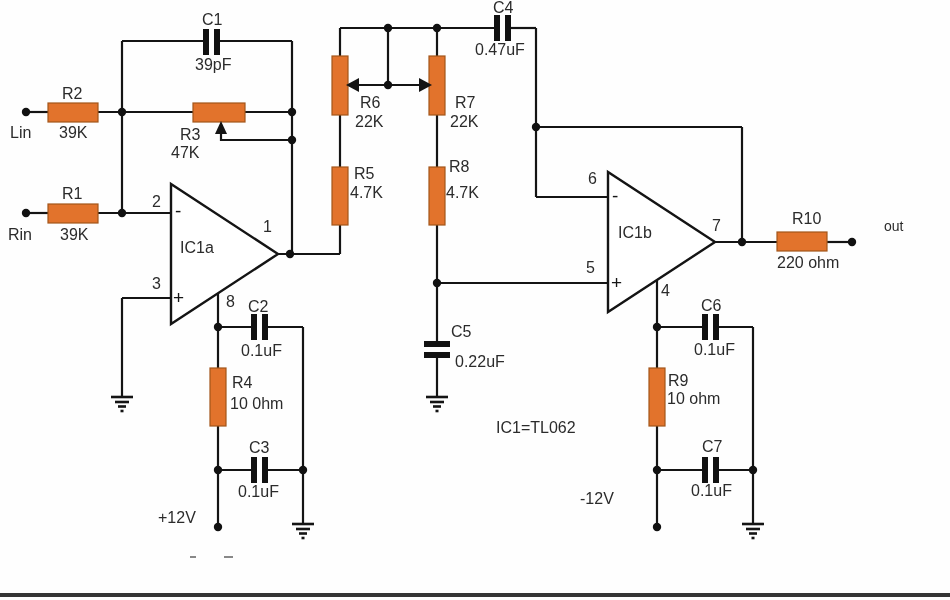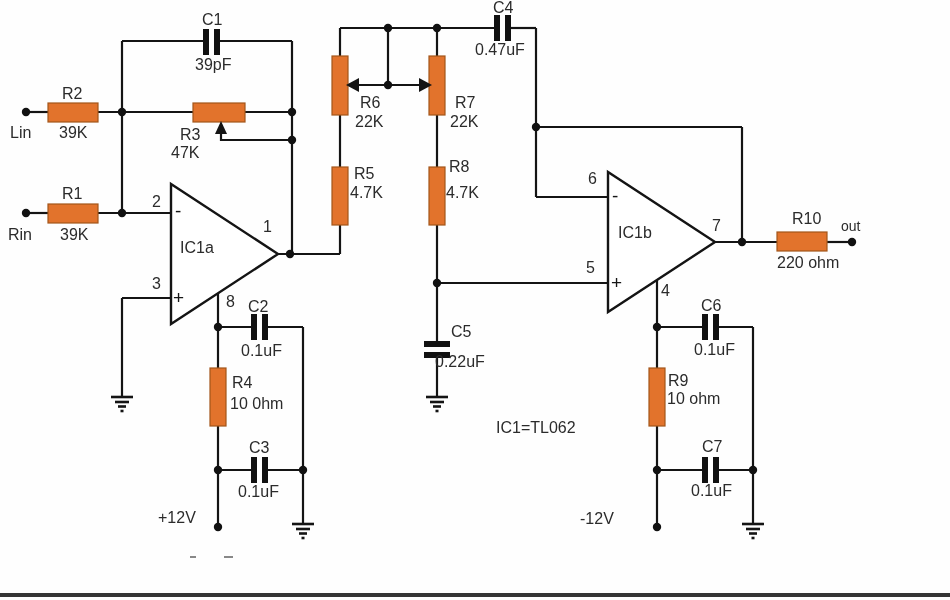--- a/index.html
+++ b/index.html
@@ -7,21 +7,21 @@
          font-family:"Liberation Sans",sans-serif;overflow:hidden;}
   .stage svg{position:absolute;left:0;top:0;}
   svg line, svg polyline{stroke:#141414;stroke-width:2.2;fill:none;}
   svg .gnd line{stroke-width:2.6;}
   svg rect.res{fill:#e2732c;stroke:#a2551a;stroke-width:1.2;}
   svg rect.cap{fill:#111111;stroke:none;}
   svg polygon.tri{fill:#ffffff;stroke:#141414;stroke-width:2.4;}
   svg polygon.ah{fill:#141414;stroke:none;}
   svg circle.dot{fill:#111111;stroke:none;}
   .lbl{position:absolute;color:#2b2b2b;font-size:16px;line-height:1;white-space:nowrap;}
-  .sm{font-size:14px;}
+  .sm{font-size:14px;margin-left:43px;}
   .sign{position:absolute;color:#161616;font-size:19px;line-height:1;font-weight:400;}
   .wm{position:absolute;left:190px;top:229px;font-size:42px;font-weight:bold;
       color:#e8762a;letter-spacing:1px;white-space:nowrap;}
   .bottombar{position:absolute;left:0;top:593px;width:950px;height:4px;background:#353535;}
   .speck{position:absolute;height:2px;background:#888;}
 </style>
 </head>
 <body>
 
 <div class="stage">
@@ -232,23 +232,23 @@
 
   <span class="lbl" style="left:248px;top:299px">C2</span>
   <span class="lbl" style="left:241px;top:343px">0.1uF</span>
   <span class="lbl" style="left:232px;top:375px">R4</span>
   <span class="lbl" style="left:230px;top:396px">10 0hm</span>
   <span class="lbl" style="left:249px;top:440px">C3</span>
   <span class="lbl" style="left:238px;top:484px">0.1uF</span>
   <span class="lbl" style="left:158px;top:510px">+12V</span>
 
   <span class="lbl" style="left:451px;top:324px">C5</span>
-  <span class="lbl" style="left:435px;top:354px">0.22uF</span>
+  <span class="lbl" style="left:455px;top:354px">0.22uF</span>
   <span class="lbl" style="left:496px;top:420px">IC1=TL062</span>
-  <span class="lbl" style="left:580px;top:511px">-12V</span>
+  <span class="lbl" style="left:580px;top:491px">-12V</span>
 
   <span class="lbl" style="left:701px;top:298px">C6</span>
   <span class="lbl" style="left:694px;top:342px">0.1uF</span>
   <span class="lbl" style="left:668px;top:373px">R9</span>
   <span class="lbl" style="left:667px;top:391px">10 ohm</span>
   <span class="lbl" style="left:702px;top:439px">C7</span>
   <span class="lbl" style="left:691px;top:483px">0.1uF</span>
 
 
   <div class="speck" style="left:190px;top:556px;width:6px"></div>

